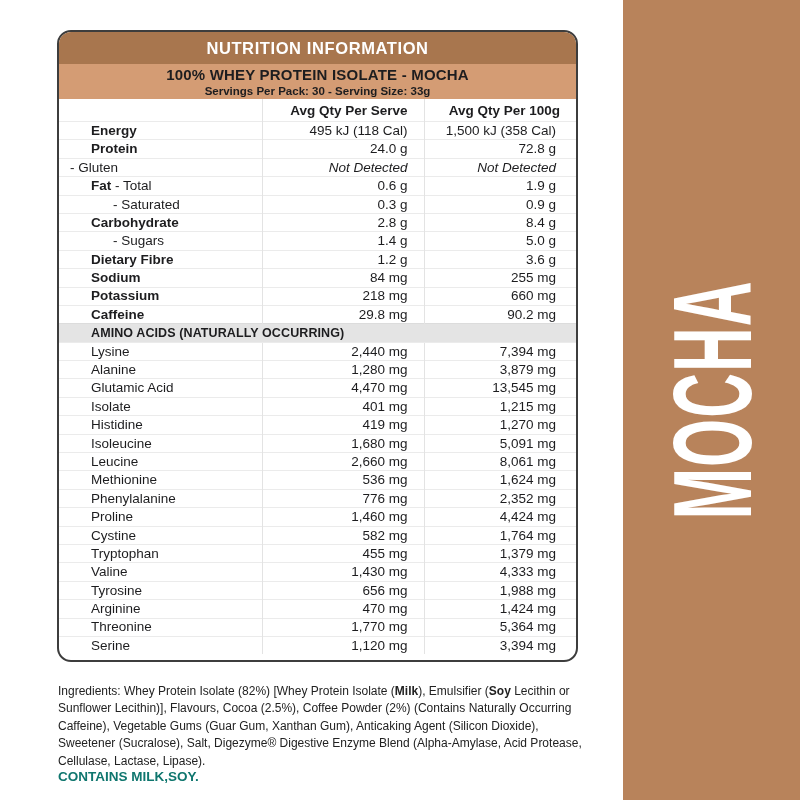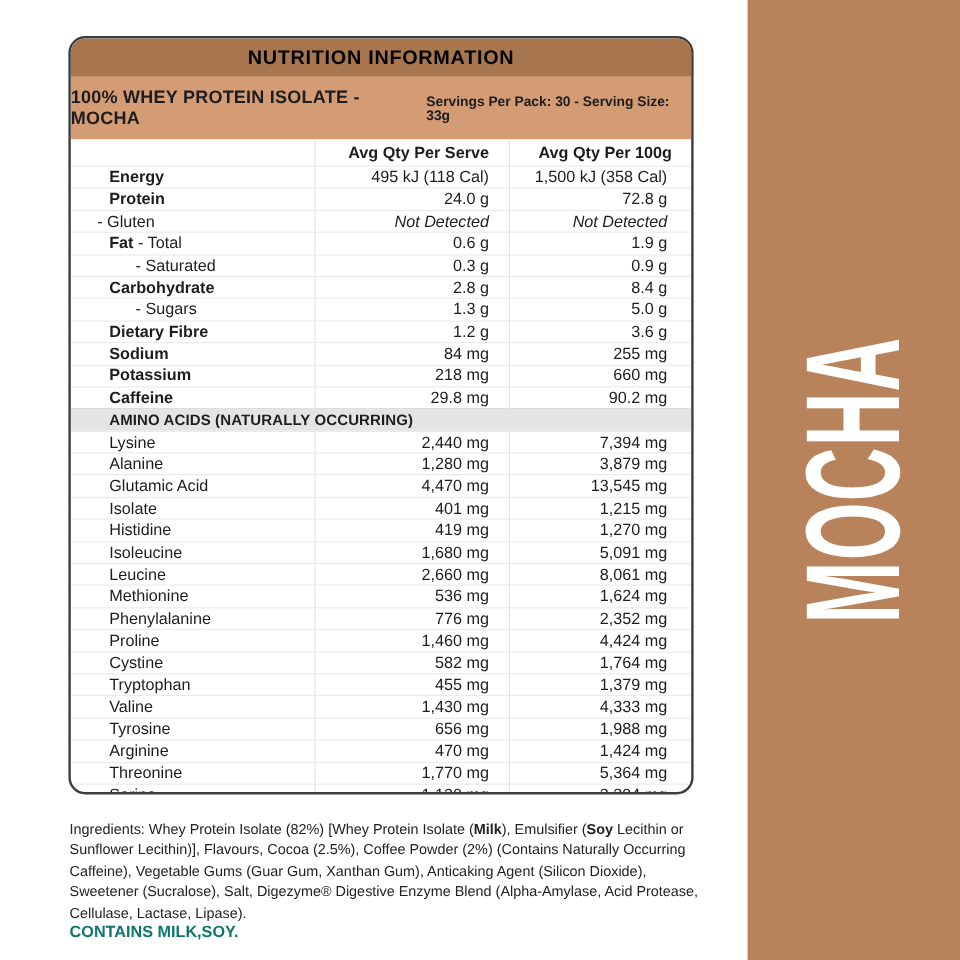--- a/index.html
+++ b/index.html
@@ -15,36 +15,36 @@
     position:absolute;left:50%;top:50%;
     transform:translate(-50%,-50%) rotate(-90deg) scale(1,1.8);
     font-size:62px;font-weight:700;color:#ffffff;letter-spacing:1px;white-space:nowrap;
   }
   
   .panel{
     position:absolute;left:57px;top:30px;width:521px;height:632px;box-sizing:border-box;
     border:2px solid #3d3d3d;border-radius:14px;overflow:hidden;background:#fff;
   }
   .band-dark{height:32px;background:#a8764e;display:flex;align-items:center;justify-content:center;
-    font-weight:700;font-size:16.5px;letter-spacing:.6px;color:#000000}
-  .band-light{height:52px;background:#d49c74;display:flex;flex-direction:row;align-items:center;justify-content:center}
+    font-weight:700;font-size:16.5px;letter-spacing:.6px;color:#ffffff}
+  .band-light{height:35px;background:#d49c74;display:flex;flex-direction:column;align-items:center;justify-content:center}
   .product{font-weight:700;font-size:15px;letter-spacing:.2px}
   .servings{font-weight:700;font-size:11.5px;margin-top:2px}
   table{width:100%;border-collapse:collapse;table-layout:fixed}
   col.c1col{width:203px}
   col.c2col{width:162px}
   thead th{height:22px;font-weight:700;font-size:13.5px;text-align:right;padding:0 16px 0 0;vertical-align:middle}
   thead th.h3{}
   td{font-size:13.5px;height:17.4px;padding:0;vertical-align:middle;line-height:1}
   tr.data td{border-top:1px solid #ebebeb}
   .c2,.c3{border-left:1px solid #e3e3e3;text-align:right}
   td.c2{padding-right:16px}
   td.c3{padding-right:20px}
   td.c1{padding-left:32px}
-  td.c1.ind1{padding-left:22px}
+  td.c1.ind1{padding-left:11px}
   td.c1.ind2{padding-left:54px}
   td b{font-weight:700}
   tr.section td{background:#e4e4e4;font-weight:700;font-size:12.5px;padding-left:32px;border-top:1px solid #dcdcdc;letter-spacing:.1px}
   .it{font-style:italic}
   
   .ingredients{position:absolute;left:58px;top:671px;width:534px;font-size:12px;line-height:17.4px;color:#222}
   .ingredients b{font-weight:700}
   .contains{position:absolute;left:58px;top:769px;font-weight:700;font-size:13.5px;color:#0f766e}
 </style>
 </head>
@@ -97,21 +97,21 @@
           <td class="c2">0.3 g</td>
           <td class="c3">0.9 g</td>
         </tr>
         <tr class="data">
           <td class="c1 ind0"><b>Carbohydrate</b></td>
           <td class="c2">2.8 g</td>
           <td class="c3">8.4 g</td>
         </tr>
         <tr class="data">
           <td class="c1 ind2">- Sugars</td>
-          <td class="c2">1.3 g</td>
+          <td class="c2">1.4 g</td>
           <td class="c3">5.0 g</td>
         </tr>
         <tr class="data">
           <td class="c1 ind0"><b>Dietary Fibre</b></td>
           <td class="c2">1.2 g</td>
           <td class="c3">3.6 g</td>
         </tr>
         <tr class="data">
           <td class="c1 ind0"><b>Sodium</b></td>
           <td class="c2">84 mg</td>

